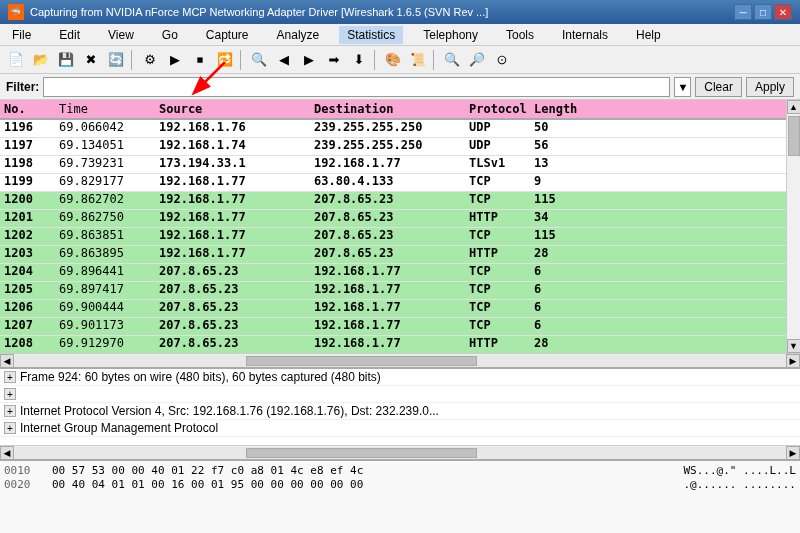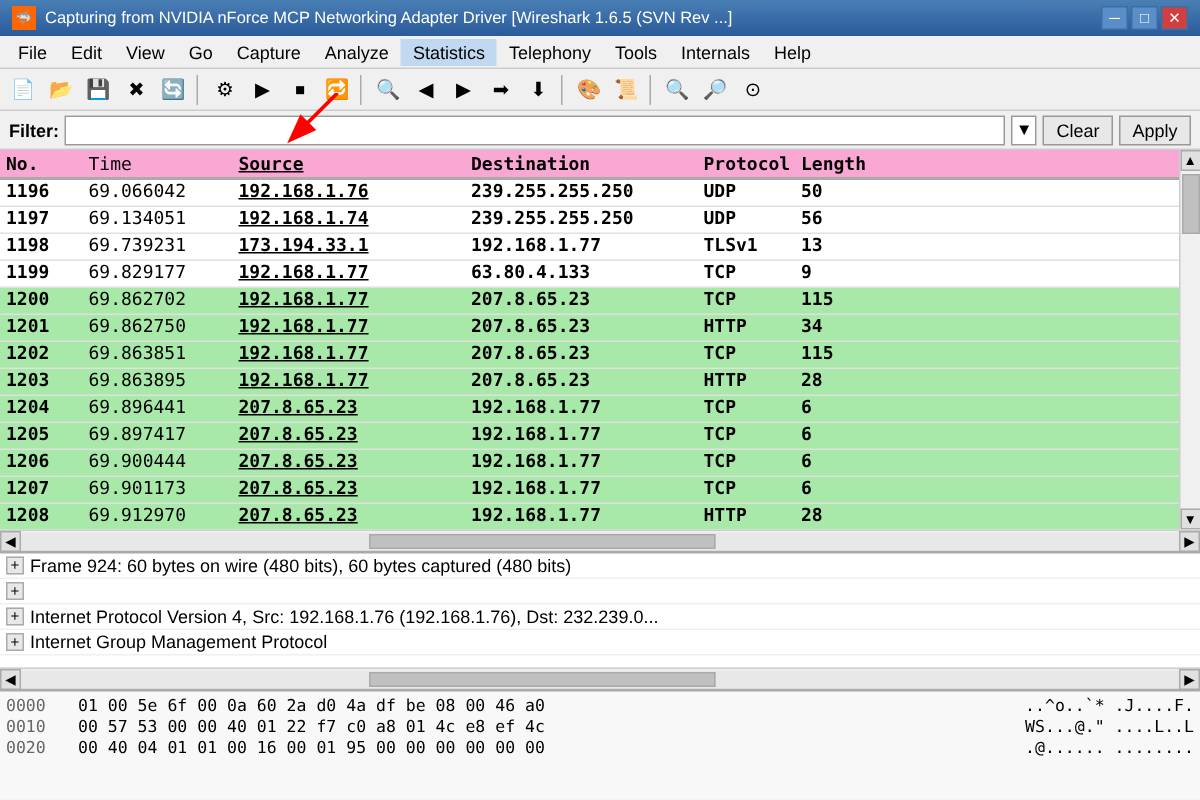--- a/index.html
+++ b/index.html
@@ -52,20 +52,21 @@
       border: 1px solid #3a6ea0;
     }
     .title-btn.close { background: #d04040; }
     .menubar {
       background: #f0f0f0;
       border-bottom: 1px solid #ccc;
       display: flex;
       align-items: center;
       height: 22px;
       padding: 0 4px;
+      gap: 12px;
     }
     .menu-item {
       padding: 2px 8px;
       font-size: 12px;
       cursor: pointer;
       color: #000;
     }
     .menu-item.active { background: #c0d8f0; }
     .toolbar {
       background: #f0f0f0;
@@ -125,21 +126,21 @@
     }
     .table-header {
       display: flex;
       background: #f9a8d4;
       border-bottom: 2px solid #aaa;
       height: 20px;
       align-items: center;
     }
     .col-no { width: 55px; min-width: 55px; padding: 0 4px; font-weight: bold; font-size: 12px; }
     .col-time { width: 100px; min-width: 100px; padding: 0 4px; font-weight: normal; font-size: 12px; }
-    .col-src { width: 155px; min-width: 155px; padding: 0 4px; font-weight: bold; font-size: 12px; text-decoration: underline; }
+    .col-src { width: 155px; min-width: 155px; padding: 0 4px; font-weight: bold; font-size: 12px; }
     .col-dst { width: 155px; min-width: 155px; padding: 0 4px; font-weight: bold; font-size: 12px; }
     .col-proto { width: 65px; min-width: 65px; padding: 0 4px; font-weight: bold; font-size: 12px; }
     .col-len { width: 55px; min-width: 55px; padding: 0 4px; font-weight: bold; font-size: 12px; }
     .table-row {
       display: flex;
       height: 18px;
       border-bottom: 1px solid #e0e0e0;
       cursor: pointer;
     }
     .row-cell { padding: 0 4px; font-size: 12px; overflow: hidden; white-space: nowrap; font-family: monospace; }
@@ -493,25 +494,20 @@
   <div class="h-scrollbar">
     <div class="h-scroll-arrow">◀</div>
     <div class="h-scroll-track">
       <div class="h-scroll-thumb"></div>
     </div>
     <div class="h-scroll-arrow">▶</div>
   </div>
 
   <div class="hex-panel">
     <div class="hex-row">
-      <span class="hex-offset">0000</span>
-      <span class="hex-bytes">01 00 5e 6f 00 0a 60 2a  d0 4a df be 08 00 46 a0</span>
-      <span class="hex-ascii">..^o..`* .J....F.</span>
-    </div>
-    <div class="hex-row">
       <span class="hex-offset">0010</span>
       <span class="hex-bytes">00 57 53 00 00 40 01 22  f7 c0 a8 01 4c e8 ef 4c</span>
       <span class="hex-ascii">WS...@." ....L..L</span>
     </div>
     <div class="hex-row">
       <span class="hex-offset">0020</span>
       <span class="hex-bytes">00 40 04 01 01 00 16 00  01 95 00 00 00 00 00 00</span>
       <span class="hex-ascii">.@...... ........</span>
     </div>
   </div>

